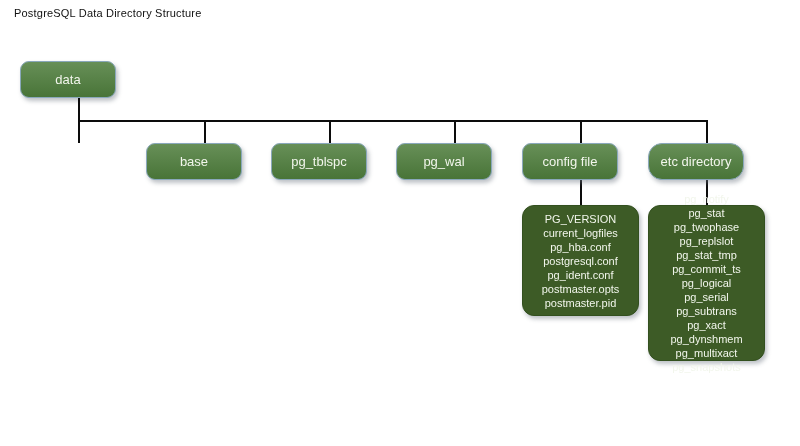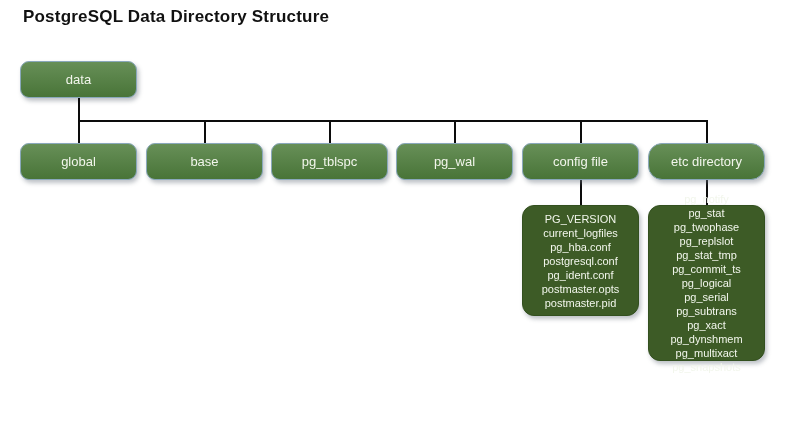--- a/index.html
+++ b/index.html
@@ -6,30 +6,30 @@
   .canvas {
     position: relative;
     width: 800px;
     height: 446px;
     background: #ffffff;
     font-family: "Liberation Sans", sans-serif;
     overflow: hidden;
   }
   .title {
     position: absolute;
-    left: 23px;
+    left: 14px;
     top: 7px;
-    font-size: 17px;
-    font-weight: 700;
+    font-size: 11px;
+    font-weight: 400;
     color: var(--title-text, #111);
     letter-spacing: 0.2px;
   }
   .node {
     position: absolute;
-    width: 117px;
+    width: 96px;
     height: 37px;
     box-sizing: border-box;
     background: linear-gradient(180deg, rgba(255,255,255,0.14), rgba(0,0,0,0.07)), var(--node-fill, #4e7d3c);
     border: 1px solid var(--node-border, #8aa8bb);
     border-radius: 9px;
     box-shadow: 2px 3px 4px rgba(110,120,130,0.45);
     color: var(--node-text, #f2f6ec);
     display: flex;
     align-items: center;
     justify-content: center;
@@ -72,23 +72,20 @@
   <div class="line" style="left:78px; top:120px; width:630px; height:2px;"></div>
   <div class="line" style="left:78px;  top:120px; width:2px; height:23px;"></div>
   <div class="line" style="left:204px; top:120px; width:2px; height:23px;"></div>
   <div class="line" style="left:329px; top:120px; width:2px; height:23px;"></div>
   <div class="line" style="left:454px; top:120px; width:2px; height:23px;"></div>
   <div class="line" style="left:580px; top:120px; width:2px; height:23px;"></div>
   <div class="line" style="left:706px; top:120px; width:2px; height:23px;"></div>
   <div class="line" style="left:580px; top:180px; width:2px; height:25px;"></div>
   <div class="line" style="left:706px; top:180px; width:2px; height:25px;"></div>
 
-  <div class="node" style="left:20px;  top:143px;">
-    <span>global</span>
-  </div>
   <div class="node" style="left:146px; top:143px;">
     <span>base</span>
   </div>
   <div class="node" style="left:271px; top:143px;">
     <span>pg_tblspc</span>
   </div>
   <div class="node" style="left:396px; top:143px;justify-content:center;">
     <span>pg_wal</span>
   </div>
   <div class="node" style="left:522px; top:143px;">

